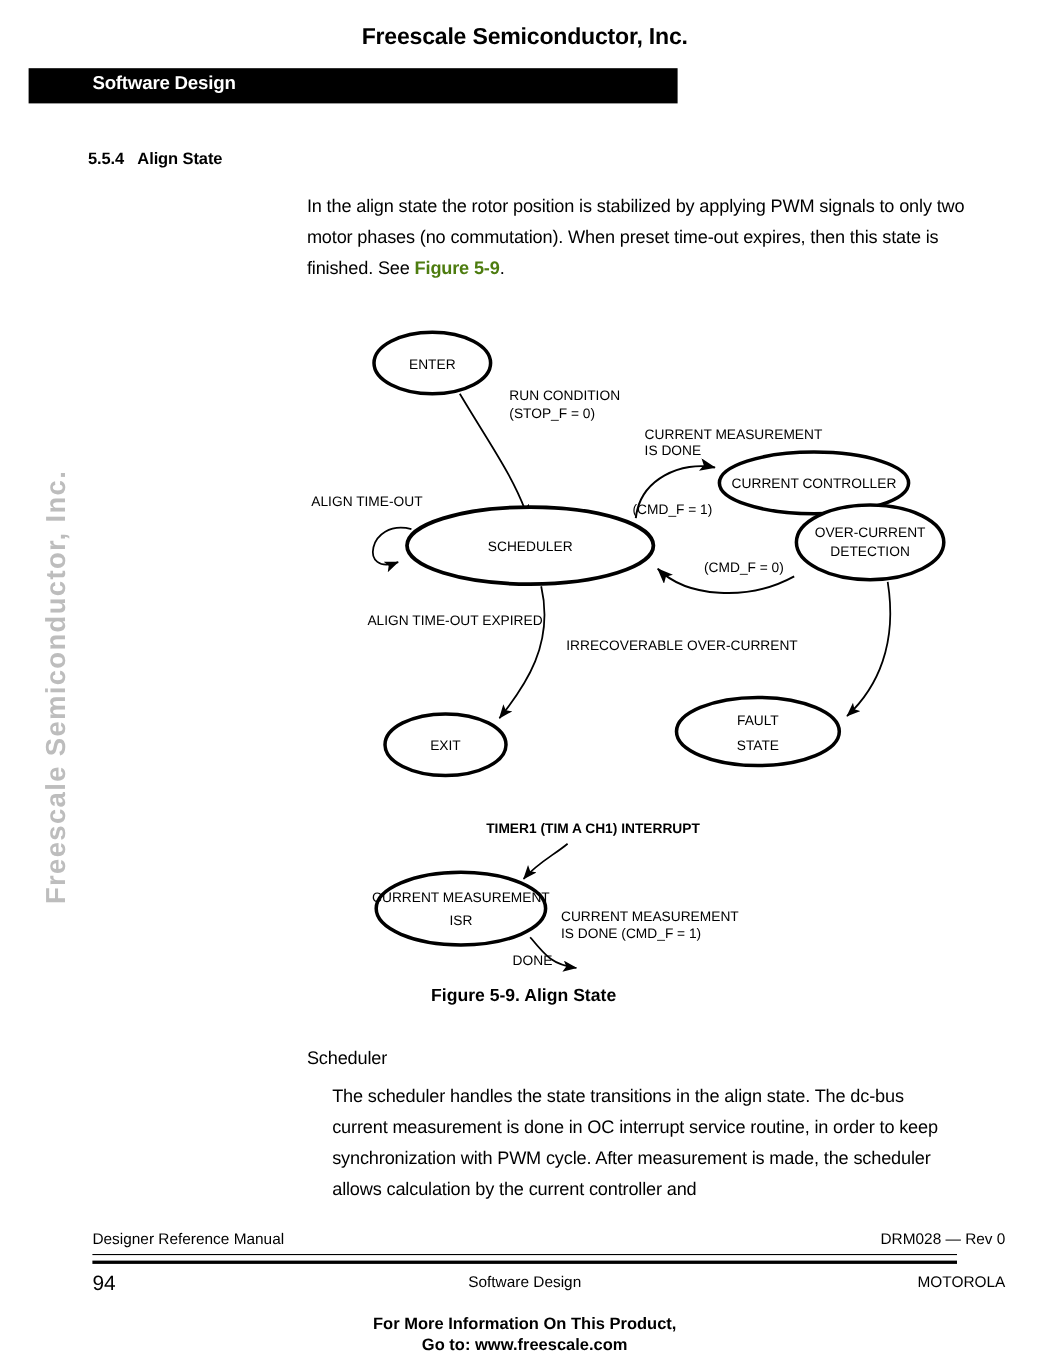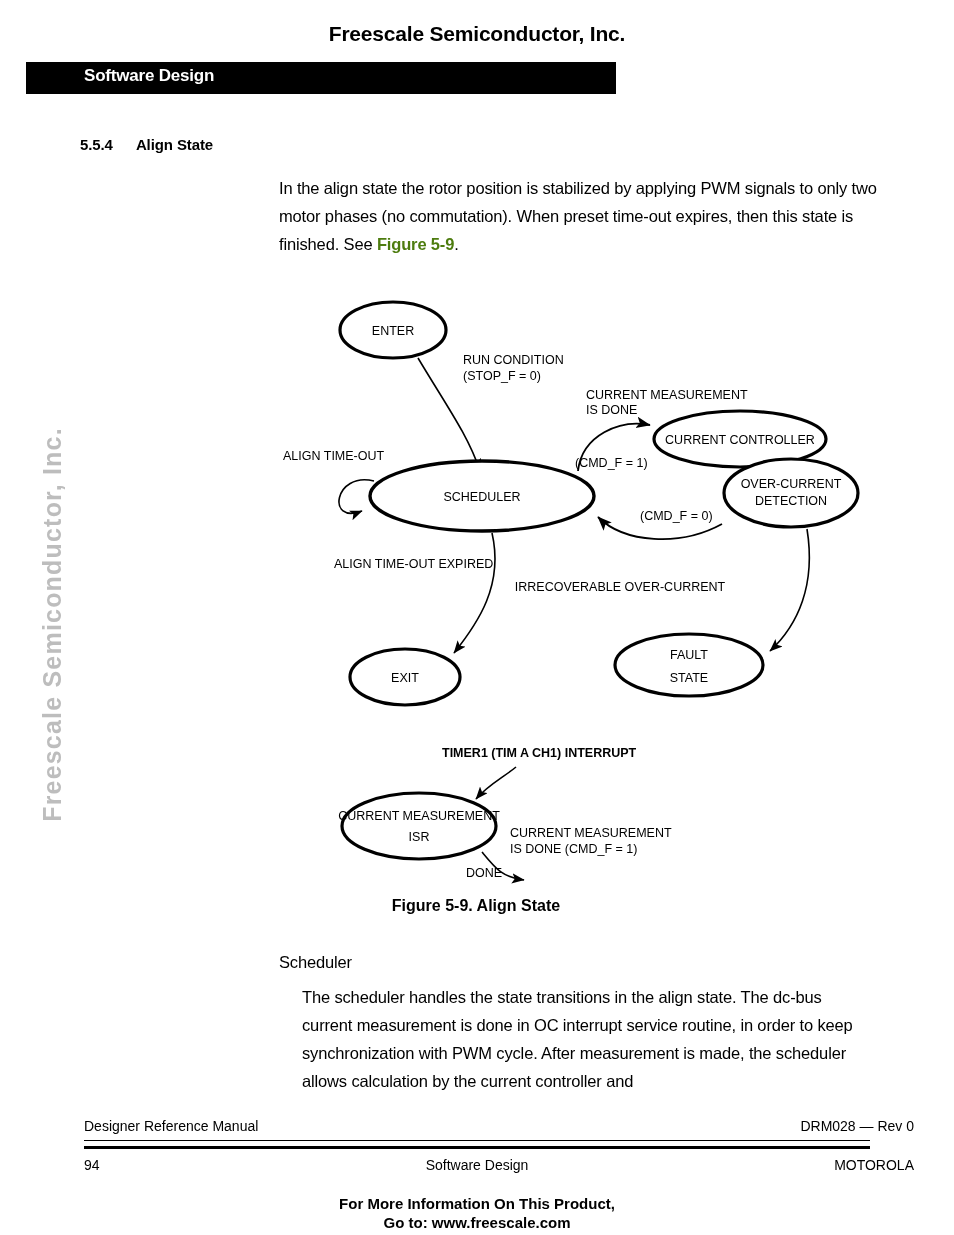--- a/index.html
+++ b/index.html
@@ -67,21 +67,21 @@
 
   
   .section-heading {
     position: absolute;
     top: 136px;
     left: 80px;
     font-size: 15px;
     font-weight: bold;
     letter-spacing: -0.1px;
   }
-  .section-heading .num { margin-right: 23px; }
+  .section-heading .num { margin-right: 12px; }
 
   
   .body-para {
     position: absolute;
     font-size: 16.5px;
     line-height: 28px;
     letter-spacing: -0.15px;
   }
   #intro-para {
     top: 174px;
@@ -149,21 +149,21 @@
     position: absolute;
     right: 84px;
     top: 1118px;
     font-size: 14px;
     text-align: right;
   }
   .footer-page-num {
     position: absolute;
     left: 84px;
     top: 1157px;
-    font-size: 14px;
+    font-size: 19px;
   }
   .footer-center {
     position: absolute;
     left: 0;
     top: 1157px;
     width: 954px;
     text-align: center;
     font-size: 14px;
   }
   .footer-right-bottom {

